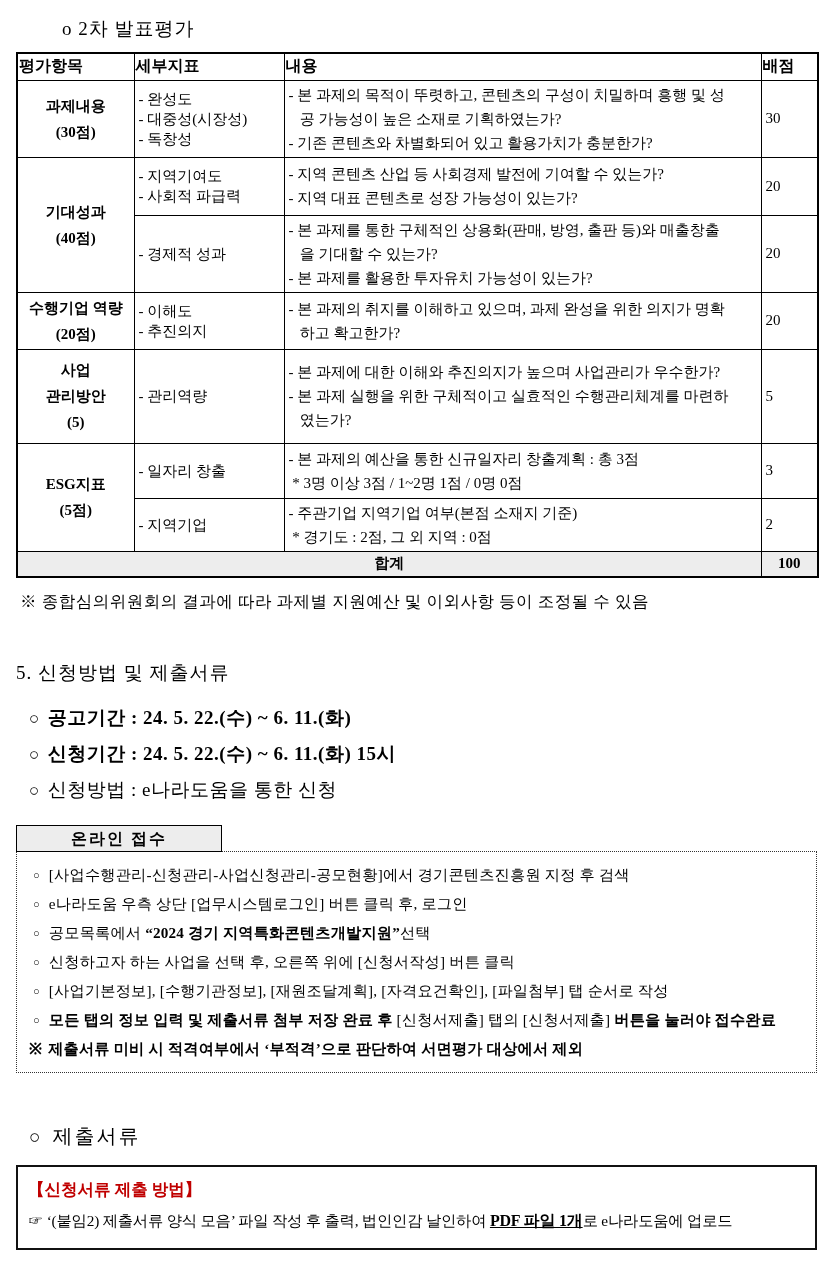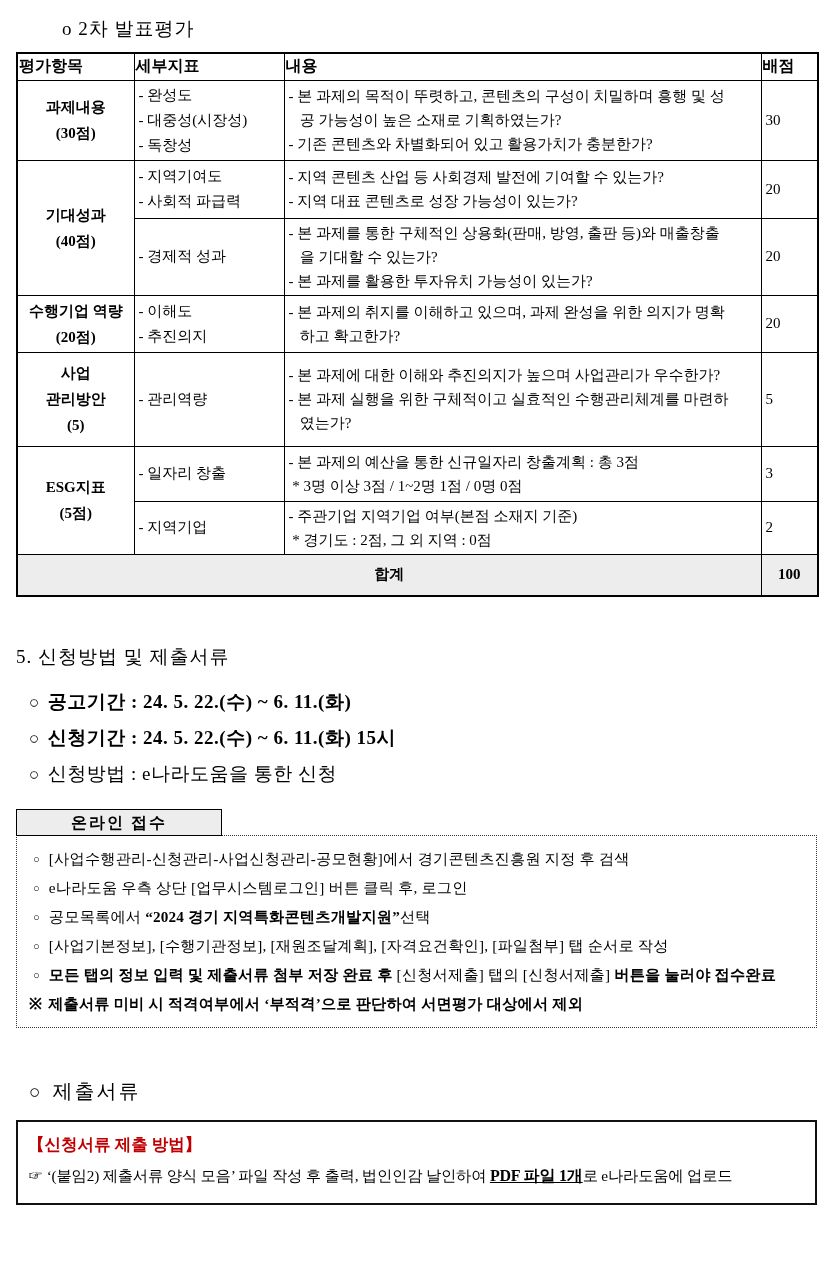--- a/index.html
+++ b/index.html
@@ -32,28 +32,28 @@
     box-sizing:border-box;
   }
   table.eval th{
     font-size:16px;font-weight:bold;text-align:left;height:27px;padding:1px;
   }
   td.c-cat{
     font-weight:bold;text-align:center;
     white-space:pre-wrap;line-height:26px;font-size:15.5px;
   }
   td.c-ind{
-    white-space:pre-wrap;line-height:25px;padding-left:9px;
+    white-space:pre-wrap;line-height:20px;padding-left:9px;
   }
   td.c-con{
     white-space:pre-wrap;line-height:24px;font-size:14.6px;padding-left:7px;padding-right:3px;
   }
   td.c-pts{font-size:16px;}
   tr.total-row td{
-    background:#ededed;height:42px;
+    background:#ededed;height:26px;
   }
   td.c-total{
     font-weight:bold;text-align:center;font-size:16px;
   }
   td.c-total-pts{
     font-weight:bold;text-align:center;font-size:16px;
   }
   
   .table-note{
     margin:13px 0 0 4px;
@@ -198,20 +198,21 @@
  * 경기도 : 2점, 그 외 지역 : 0점</td>
       <td class="c-pts">2</td>
     </tr>
     <tr class="total-row">
       <td class="c-total" colspan="3">합계</td>
       <td class="c-total-pts">100</td>
     </tr>
   </tbody>
     </table>
 
+  <div class="table-note">※ 종합심의위원회의 결과에 따라 과제별 지원예산 및 이외사항 등이 조정될 수 있음</div>
 
   <div class="sec5-title">5. 신청방법 및 제출서류</div>
 
   <div class="sec5-bullets">
     <div class="s5-bullet bold">
       <span class="circ">○</span><span>공고기간 : 24. 5. 22.(수) ~ 6. 11.(화)</span>
     </div>
     <div class="s5-bullet bold">
       <span class="circ">○</span><span>신청기간 : 24. 5. 22.(수) ~ 6. 11.(화) 15시</span>
     </div>
@@ -224,20 +225,23 @@
     <div class="online-header">온라인 접수</div>
     <div class="online-box">
       <div class="ob-item">
         <span class="mk-circ">○</span><span>[사업수행관리-신청관리-사업신청관리-공모현황]에서 경기콘텐츠진흥원 지정 후 검색</span>
       </div>
       <div class="ob-item">
         <span class="mk-circ">○</span><span>e나라도움 우측 상단 [업무시스템로그인] 버튼 클릭 후, 로그인</span>
       </div>
       <div class="ob-item">
         <span class="mk-circ">○</span><span>공모목록에서 </span><b>“2024 경기 지역특화콘텐츠개발지원”</b><span>선택</span>
+      </div>
+      <div class="ob-item">
+        <span class="mk-circ">○</span><span>신청하고자 하는 사업을 선택 후, 오른쪽 위에 [신청서작성] 버튼 클릭</span>
       </div>
       <div class="ob-item">
         <span class="mk-circ">○</span><span>[사업기본정보], [수행기관정보], [재원조달계획], [자격요건확인], [파일첨부] 탭 순서로 작성</span>
       </div>
       <div class="ob-item">
         <span class="mk-circ">○</span><b>모든 탭의 정보 입력 및 제출서류 첨부 저장 완료 후 </b><span class="narrow">[신청서제출] 탭의 [신청서제출] </span><b>버튼을 눌러야 접수완료</b>
       </div>
       <div class="ob-item">
         <span class="mk-note">※</span><b>제출서류 미비 시 적격여부에서 ‘부적격’으로 판단하여 서면평가 대상에서 제외</b>
       </div>

